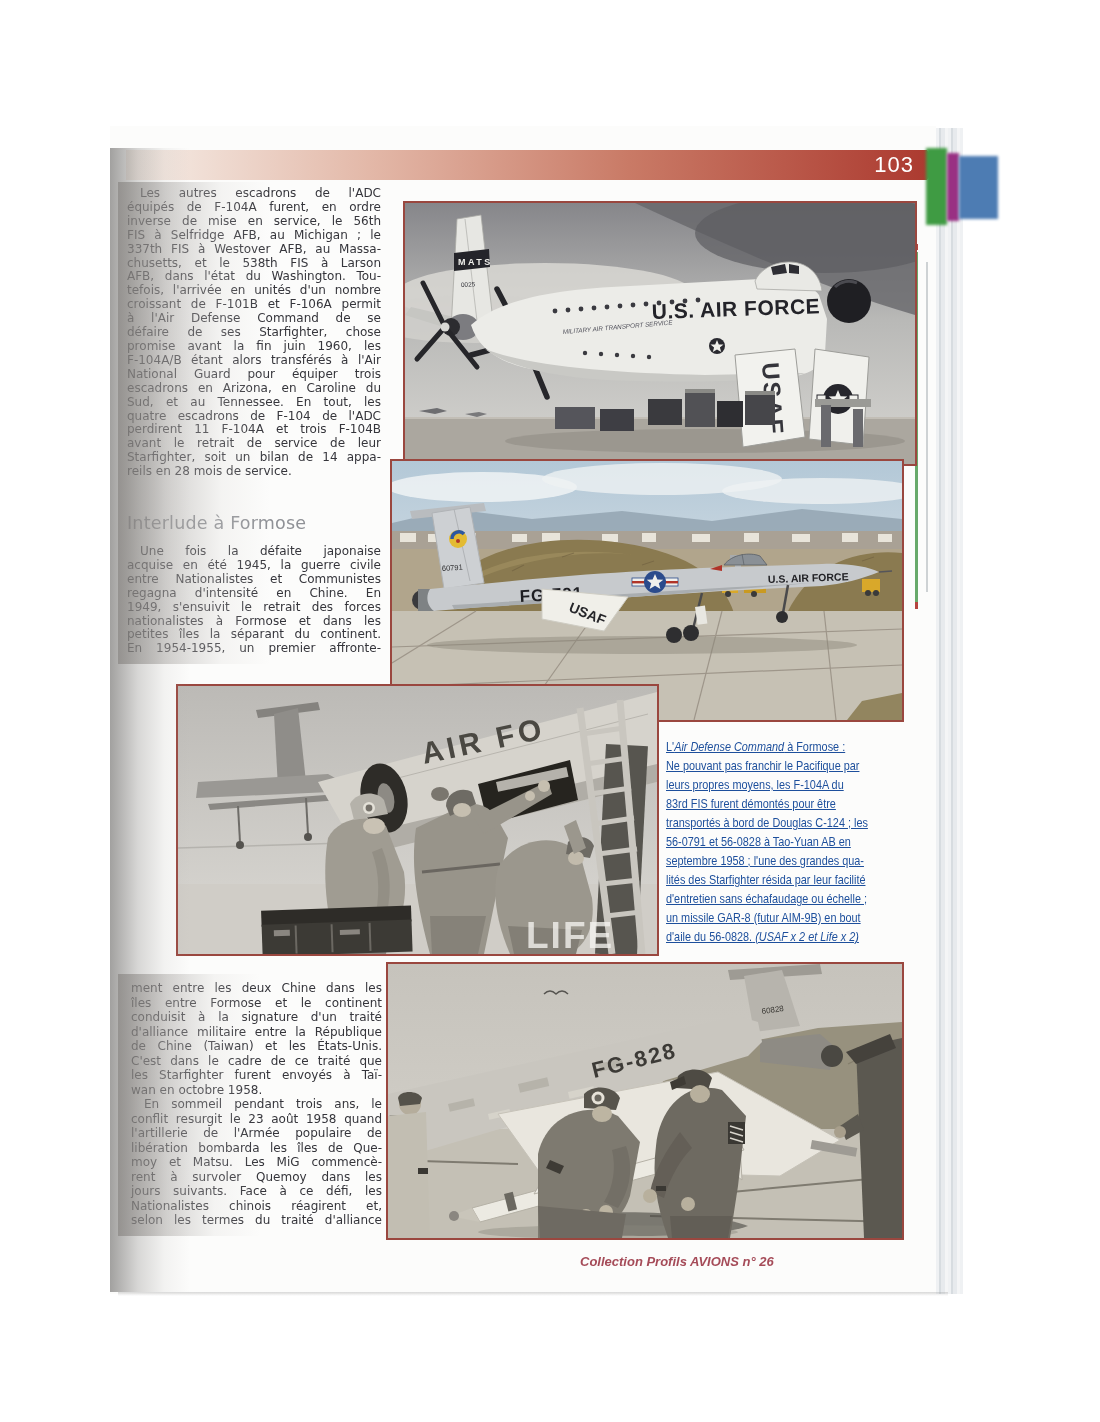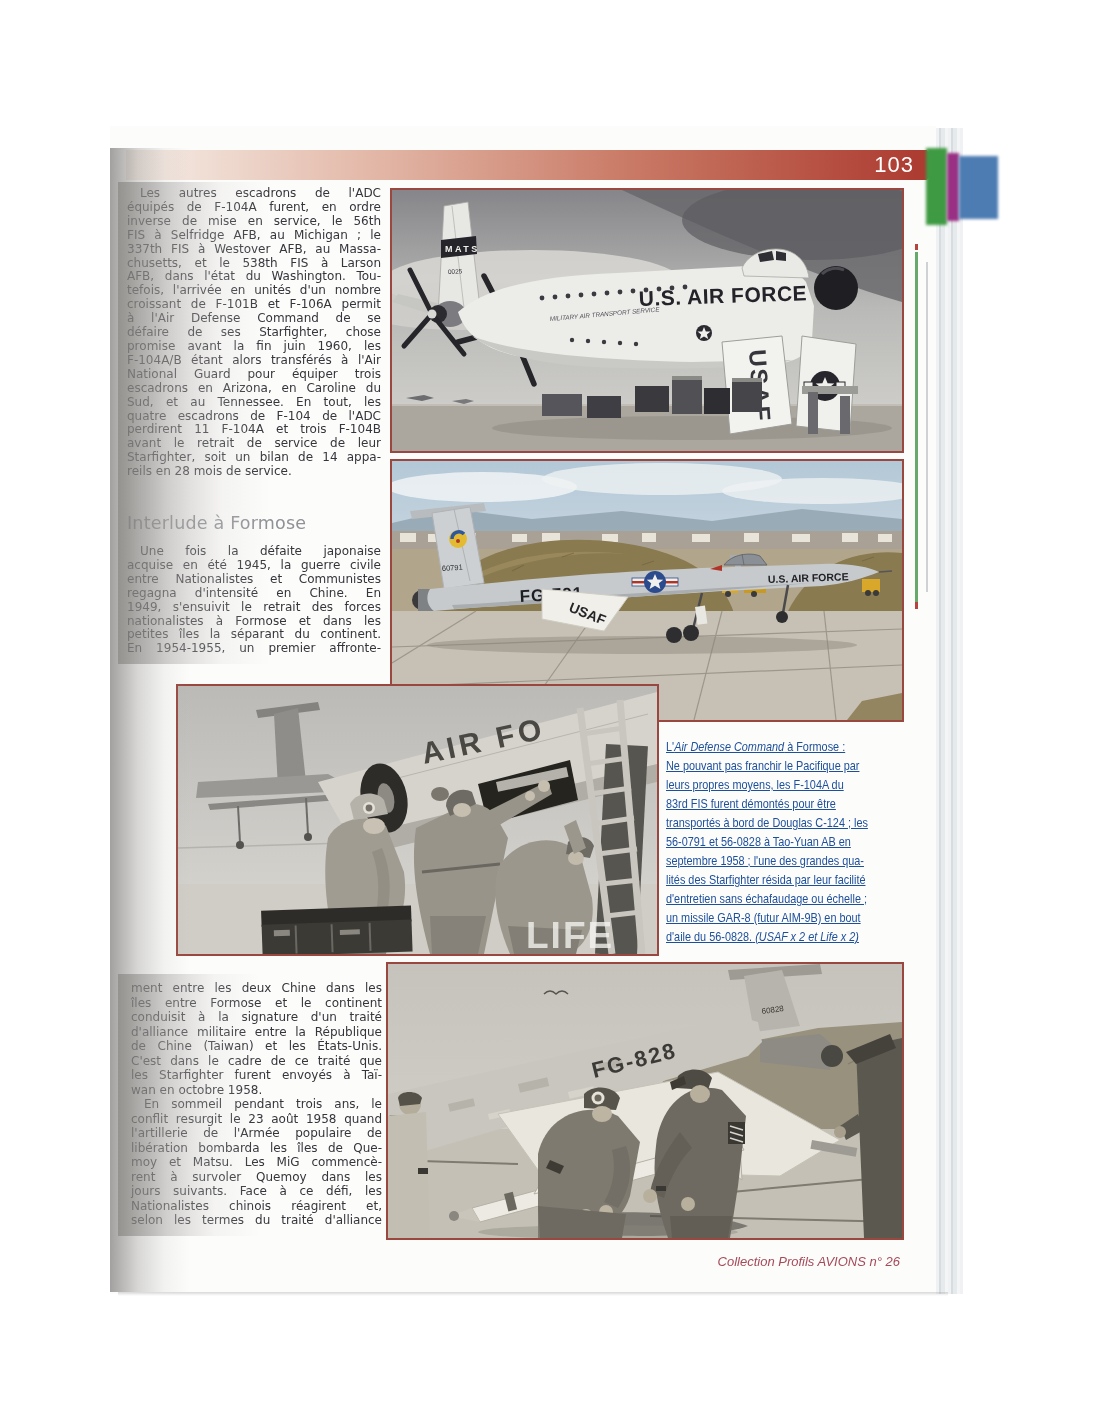--- a/index.html
+++ b/index.html
@@ -54,22 +54,22 @@
   .ph2{left:390px;top:459px;width:510px;height:259px;}
   .ph3{left:176px;top:684px;width:479px;height:268px;z-index:4;}
   .ph4{left:386px;top:962px;width:514px;height:274px;}
 
   
   .caption{position:absolute;left:666px;top:737px;width:240px;color:#1d4f9c;
     font-family:"Liberation Sans",sans-serif;z-index:5;text-decoration:underline;}
   .cap-line{white-space:nowrap;font-size:13.6px;line-height:19px;transform:scaleX(.8);transform-origin:0 0;}
 
   
-  .footer{position:absolute;left:580px;top:1254px;width:320px;text-align:right;color:#a54b58;
-    font-size:13px;font-style:italic;font-family:"Liberation Sans",sans-serif;}
+  .footer{position:absolute;left:580px;top:1254px;width:320px;color:#a54b58;
+    font-size:13px;font-style:italic;font-family:"Liberation Sans",sans-serif;font-weight:bold;}
   .page-bottom-shadow{position:absolute;left:118px;top:1292px;width:830px;height:4px;
     background:linear-gradient(180deg,rgba(150,150,150,.35),rgba(255,255,255,0));}
   svg text{font-family:"Liberation Sans",sans-serif;}
 </style>
 </head>
 <body>
 
 <div class="canvas">
   <div class="page"></div>
 
@@ -79,21 +79,21 @@
 
   <div class="stack"></div>
   <div class="mark green"></div>
   <div class="mark magenta"></div>
   <div class="mark blue"></div>
   <div class="bookmark"></div>
   <div class="bookmark-dot"></div>
   <div class="bookmark-tip"></div>
   <div class="bookmark2"></div>
 
-  <figure class="photo ph1" style="margin:0">
+  <figure class="photo ph1" style="margin:13px">
     <svg viewBox="0 0 510 261" preserveAspectRatio="none">
       <defs>
         <linearGradient id="g1" x1="0" y1="0" x2="0" y2="1">
           <stop offset="0" stop-color="#86868a"></stop>
             <stop offset="0.45" stop-color="#b9b9b7"></stop>
             <stop offset="1" stop-color="#d6d5d1"></stop>
         </linearGradient>
       </defs>
       <rect width="510" height="261" fill="url(#g1)"></rect>
       <path d="M230,0 L510,0 L510,112 C420,86 330,46 230,0 Z" fill="#66666a" opacity="0.8"></path>

